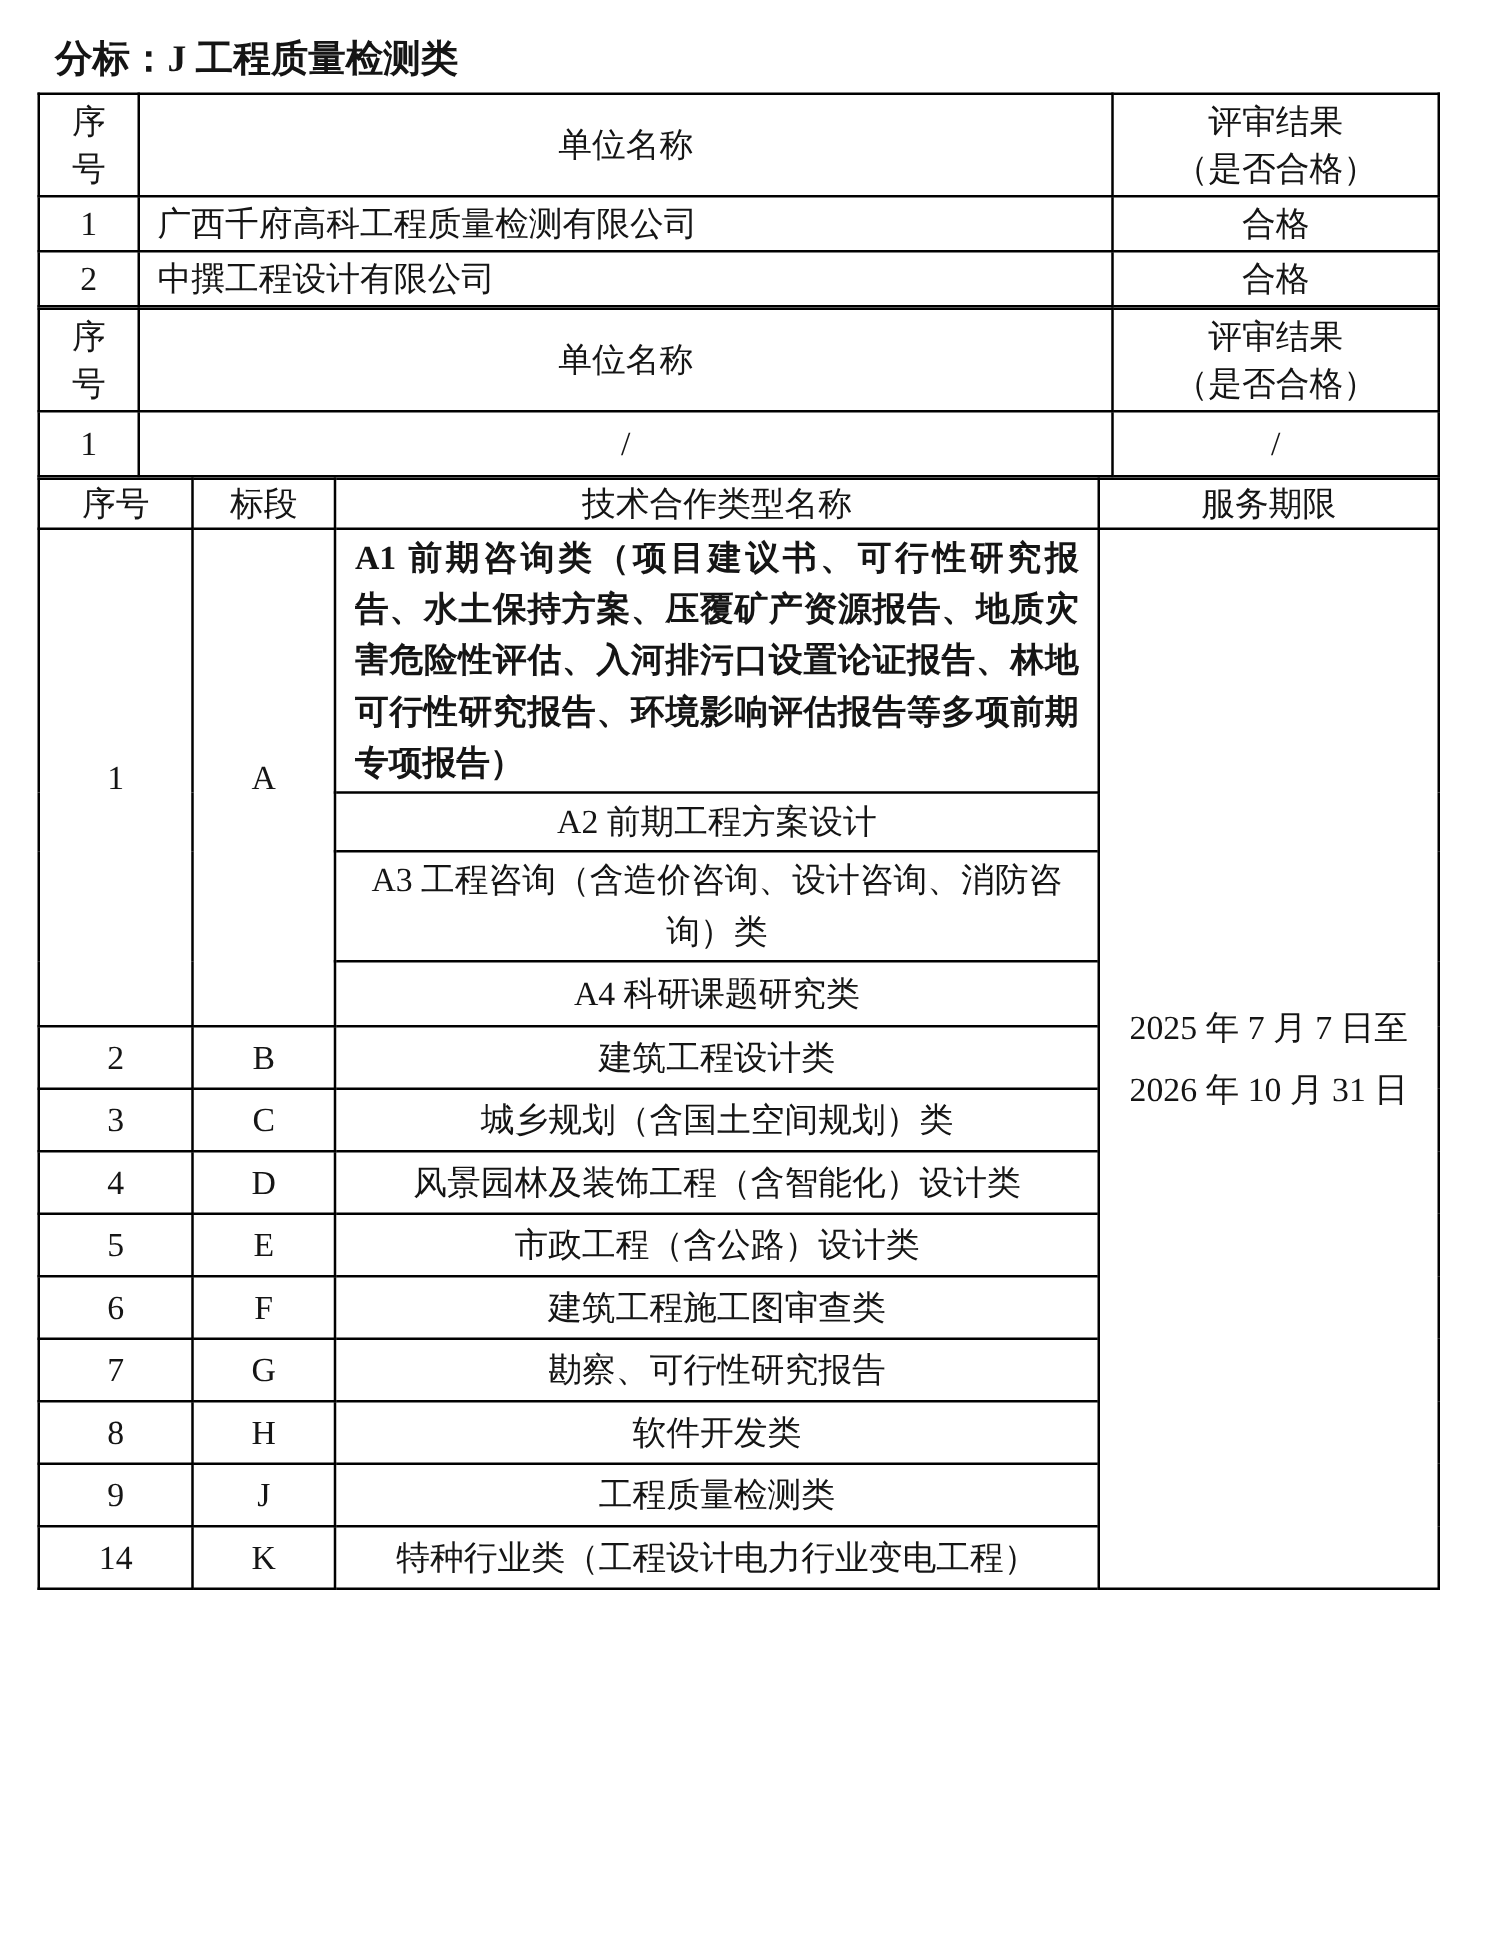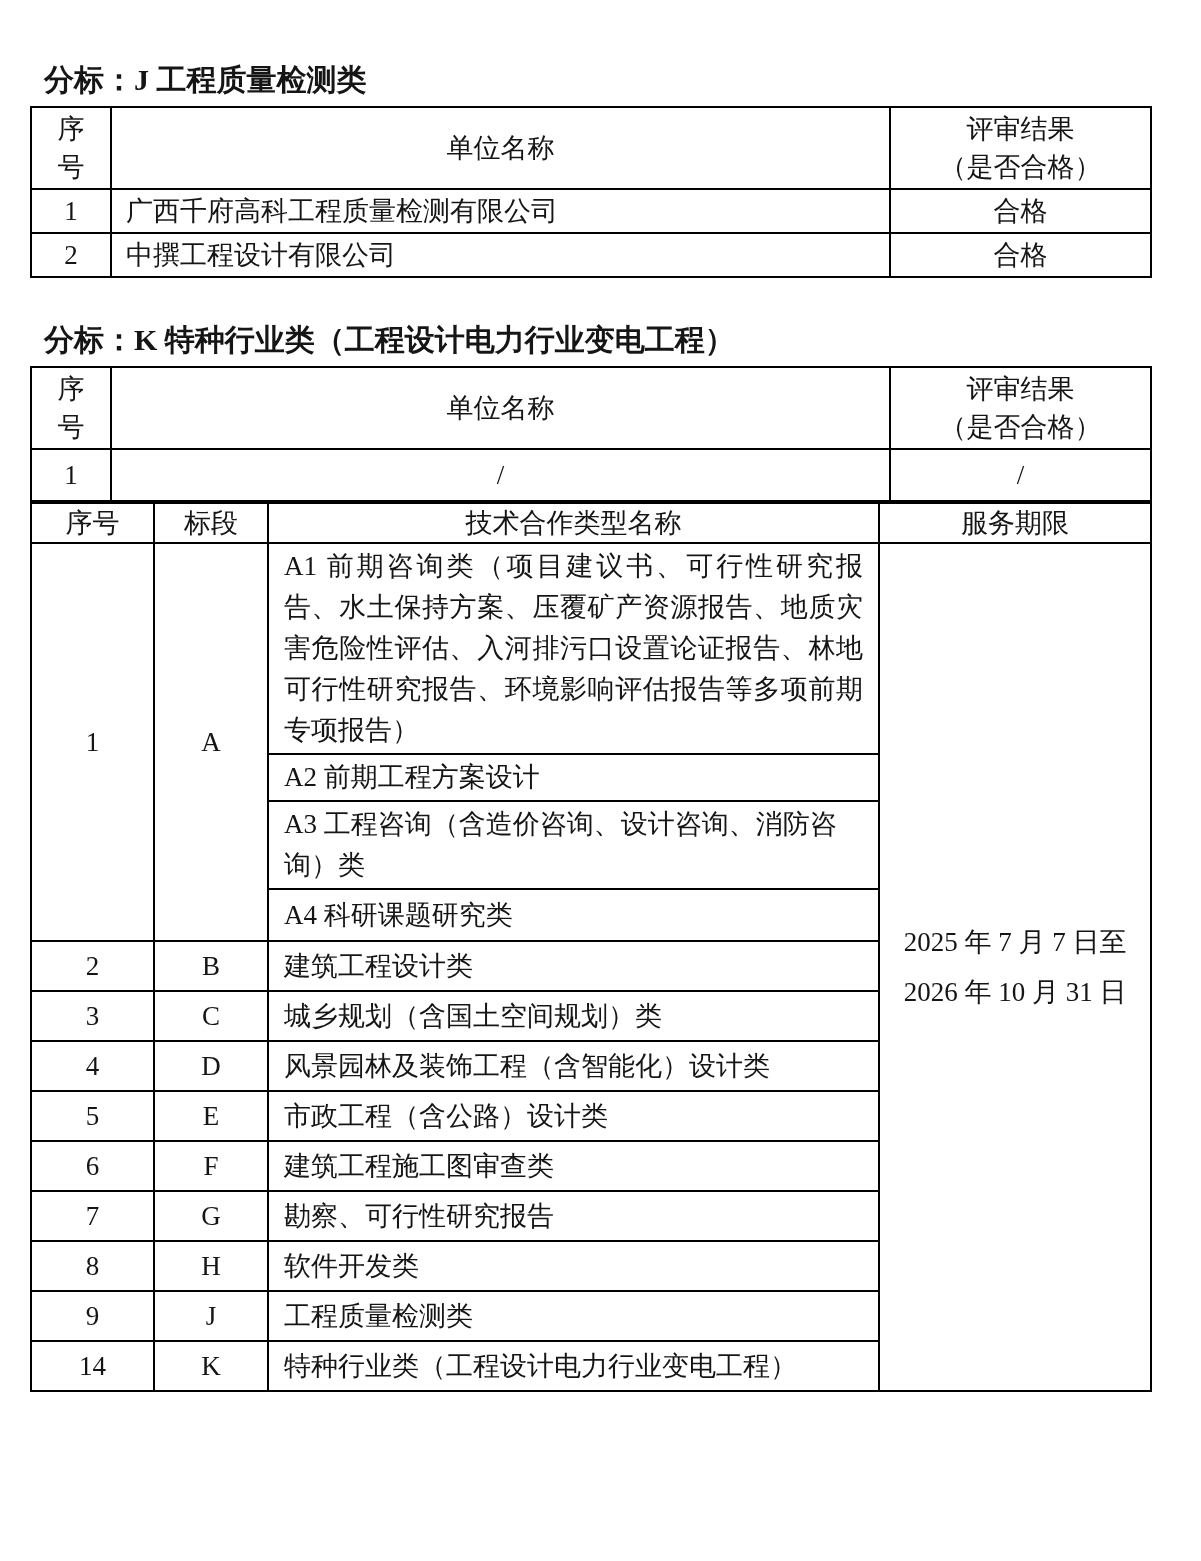--- a/index.html
+++ b/index.html
@@ -6,21 +6,21 @@
   html, body {
     margin: 0; padding: 0;
     background: #ffffff;
     width: 1201px; height: 1561px;
     font-family: "Liberation Serif", "DejaVu Serif", serif;
     color: #151515;
   }
   .doc {
     position: relative;
     width: 1201px; height: 1561px;
-    padding: 64px 0 0 30px;
+    padding: 32px 0 0 30px;
     overflow: hidden;
   }
   .heading {
     font-size: 30px;
     font-weight: 700;
     line-height: 32px;
     margin: 0 0 10px 14px;
     white-space: nowrap;
   }
   .heading-k { margin-top: 46px; }
@@ -52,25 +52,25 @@
   .tbl-k tbody tr { height: 52px; }
   .units td.unit-cell { text-align: left; padding-left: 14px; margin-top: 28px; }
 
   
   .main col.c-no2    { width: 123px; }
   .main col.c-lot    { width: 114px; }
   .main col.c-type   { width: 611px; }
   .main col.c-period { width: 272px; }
   .main thead tr { height: 40px; }
   .main td.type-cell {
-    text-align: left;
+    text-align: center;
     padding: 2px 15px;
     line-height: 41px;
   }
-  .main td.type-justify { text-align: justify; }
+  .main td.type-justify { text-align: justify; font-weight: bold; }
   tr.h-a1  { height: 206px; }
   tr.h-a2  { height: 44px; }
   tr.h-a3  { height: 87px; }
   tr.h-a4  { height: 52px; }
   tr.h-std { height: 50px; }
   .main td.period-cell div { line-height: 50px; }
 </style>
 </head>
 <body>
 
@@ -104,21 +104,20 @@
         <td>合格</td>
       </tr>
       <tr>
         <td>2</td>
         <td class="unit-cell">中撰工程设计有限公司</td>
         <td>合格</td>
       </tr>
     </tbody>
   </table>
 
-  <h2 class="heading heading-k">分标：K 特种行业类（工程设计电力行业变电工程）</h2>
 
   <table class="doc-tbl units tbl-k">
     <colgroup>
         <col class="c-no">
         <col class="c-unit">
         <col class="c-result">
       </colgroup>
     <thead>
       <tr>
         <th class="stack">

